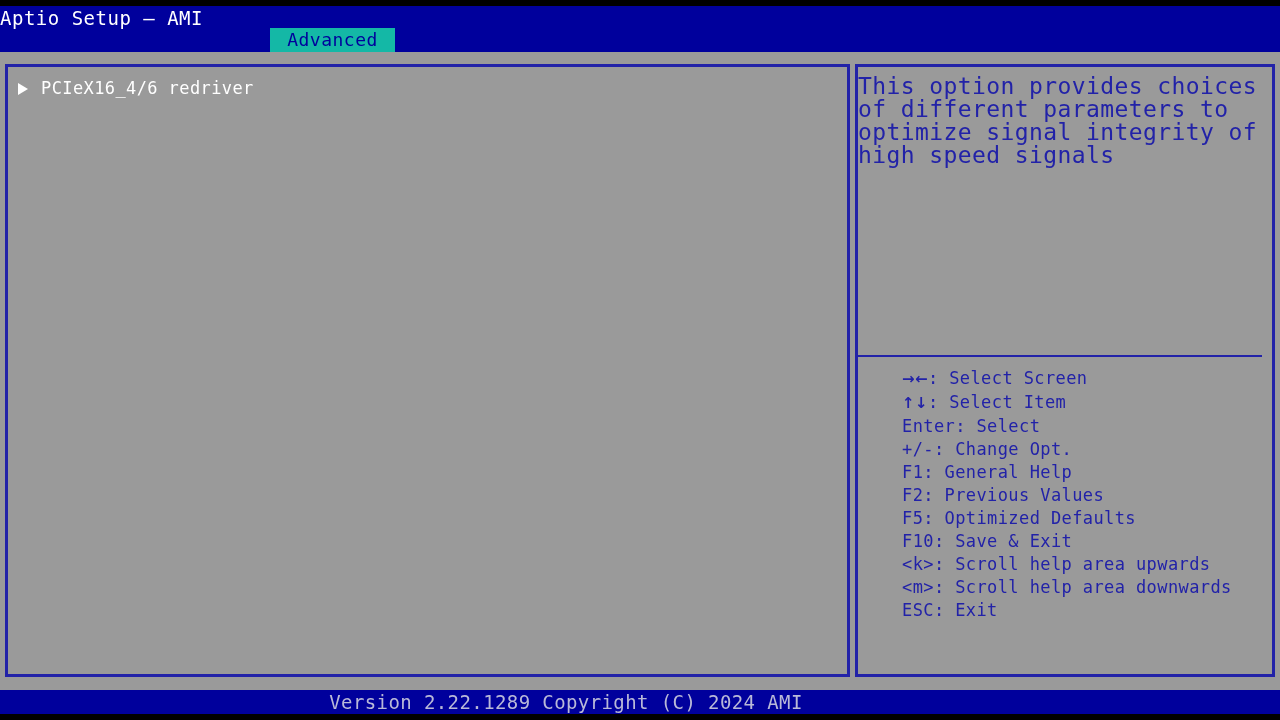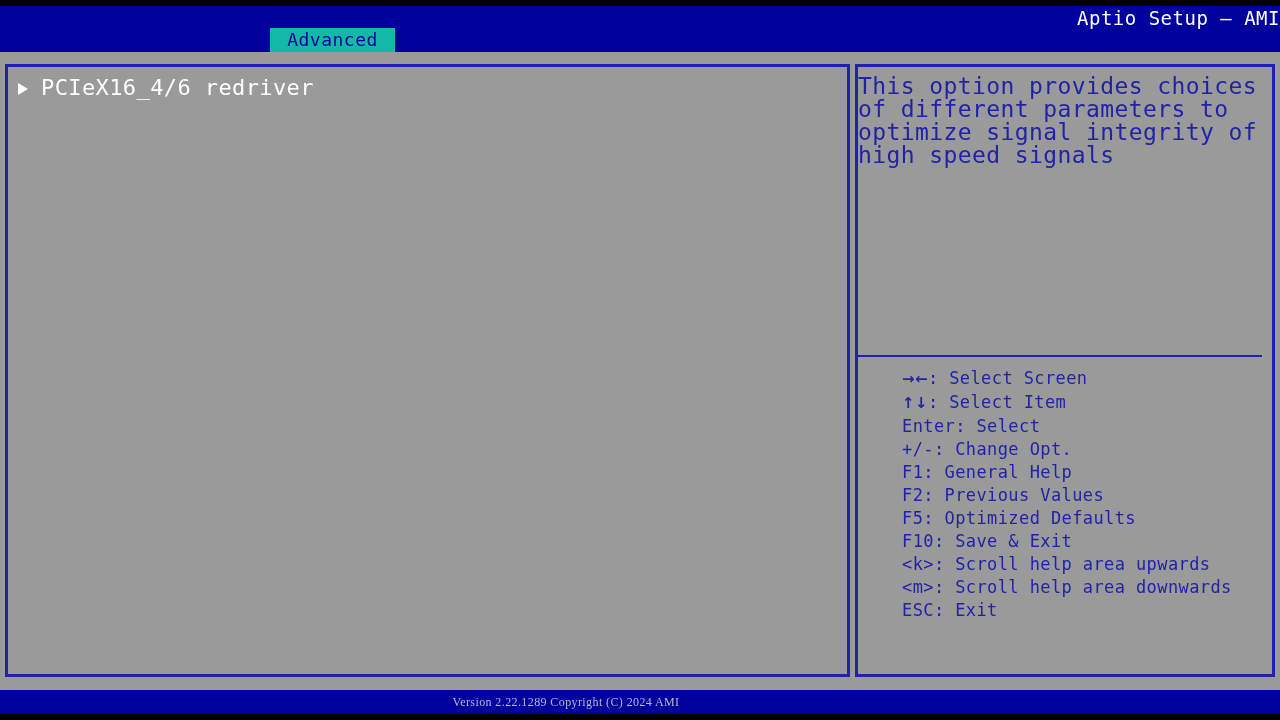--- a/index.html
+++ b/index.html
@@ -35,21 +35,21 @@
   .header-bar {
     position: absolute;
     left: 0; top: 6px;
     width: 1280px; height: 46px;
     background: #00009c;
   }
   .header-title {
     position: absolute;
     left: 0; top: 6px;
     width: 1280px;
-    text-align: right;
+    text-align: left;
     font-size: 19px;
     line-height: 24px;
     letter-spacing: 0.5px;
     color: #ffffff;
     white-space: pre;
   }
 
   
   .tab {
     position: absolute;
@@ -91,21 +91,21 @@
   .menu-list {
     position: absolute;
     left: 0; top: 8px;
     width: 100%;
   }
   .menu-row {
     position: relative;
     height: 26px;
     line-height: 26px;
     white-space: pre;
-    font-size: 22px;
+    font-size: 17px;
     letter-spacing: 0.4px;
   }
   .menu-row .arrow {
     position: absolute;
     left: 9px;
     top: 0;
     width: 16px;
     height: 26px;
     display: block;
   }
@@ -167,25 +167,24 @@
     left: 0; top: 690px;
     width: 1280px; height: 24px;
     background: #00009c;
   }
   .footer-text {
     position: absolute;
     left: 0; top: 691px;
     width: 1132px;
     text-align: center;
     color: #b9b9d8;
-    font-size: 12px;
+    font-size: 19px;
     line-height: 22px;
     letter-spacing: 0.4px;
     white-space: pre;
-    font-family: Liberation Serif, serif;
   }
   .bottom-black {
     position: absolute;
     left: 0; top: 714px;
     width: 1280px; height: 6px;
     background: #000000;
   }
 </style>
 </head>
 <body>

